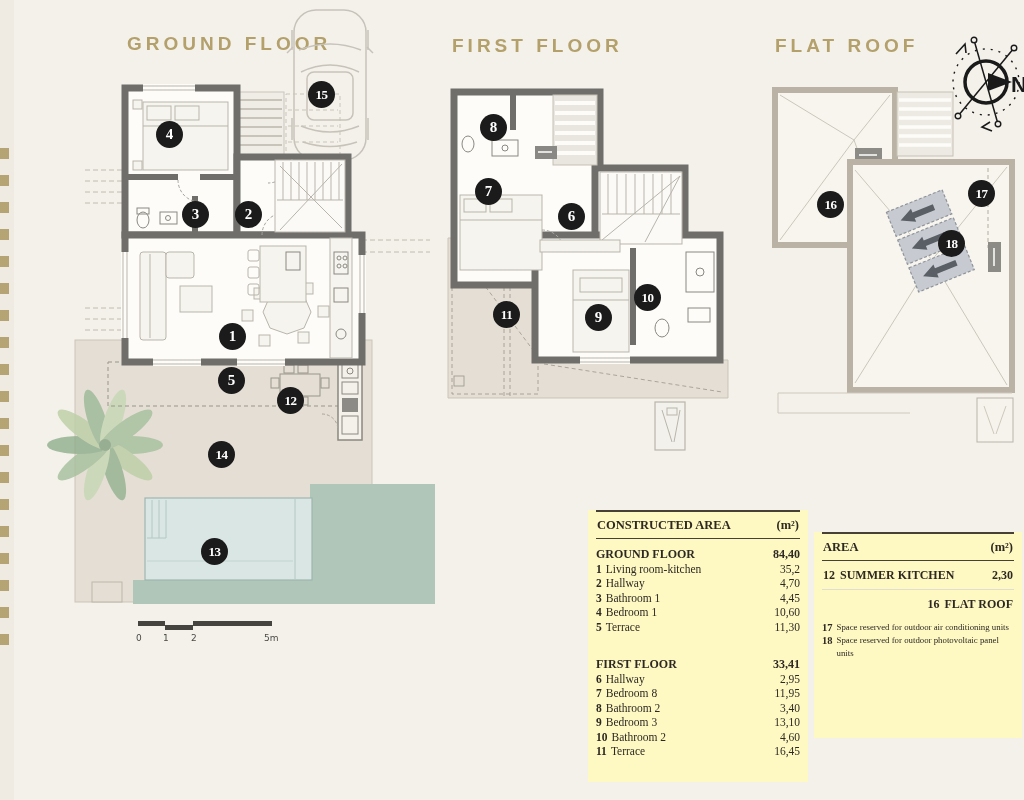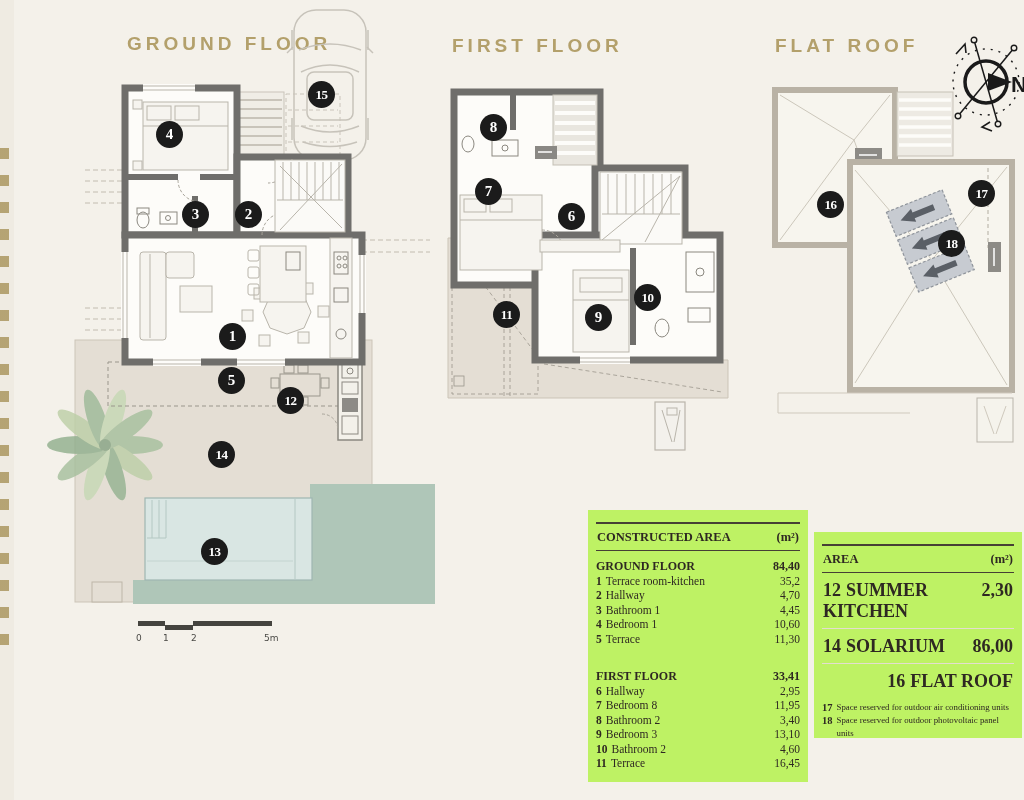--- a/index.html
+++ b/index.html
@@ -12,30 +12,30 @@
     font-size:19px;letter-spacing:4px;color:#b3a06b;white-space:nowrap;}
   svg.plan{position:absolute;}
   .marker{position:absolute;width:27px;height:27px;border-radius:50%;background:#1b1b1b;color:#ffffff;
     display:flex;align-items:center;justify-content:center;font-weight:700;font-size:15px;z-index:5;}
   .marker.two{font-size:13px;letter-spacing:-0.5px;}
   
   .scalebar{position:absolute;left:138px;top:621px;width:140px;height:26px;}
   .scalebar .seg{position:absolute;background:#45443f;height:5px;}
   .scalebar .lab{position:absolute;top:12px;font-family:"DejaVu Sans",sans-serif;font-size:9px;color:#4a4a46;}
   
-  .tbl{position:absolute;background:#bef264;padding:12px 8px;box-sizing:border-box;color:#2e2822;}
+  .tbl{position:absolute;background:#fef9c3;padding:0 8px;box-sizing:border-box;color:#2e2822;}
   .tbl-head{display:flex;justify-content:space-between;border-top:2px solid #464035;
     border-bottom:1.5px solid #464035;padding:6px 1px 5px;font-weight:700;font-size:12.5px;}
   .grp{margin-top:8px;}
   .grp2{margin-top:23px;}
   .row{display:flex;justify-content:space-between;font-size:11.5px;line-height:14.5px;}
   .row .lbl{display:flex;}
   .row .num{font-weight:700;margin-right:4px;}
   .row.total{font-weight:700;font-size:12px;}
-  .arow{display:flex;justify-content:space-between;font-weight:700;font-size:18px;
+  .arow{display:flex;justify-content:space-between;font-weight:700;font-size:12px;
     padding:7px 1px 6px;border-bottom:1px solid #e3ddd0;}
   .arow.noline{border-bottom:none;justify-content:flex-end;}
   .arow .num{margin-right:5px;}
   .note{display:flex;font-size:8.8px;line-height:13px;}
   .note .num{font-weight:700;font-size:10.5px;margin-right:4px;}
   .notes{margin-top:3px;}
 </style>
 </head>
 <body>
 
@@ -450,21 +450,21 @@
       <span>(m²)</span>
     </div>
     <div class="grp">
       <div class="row total">
         <span>GROUND FLOOR</span>
         <span>84,40</span>
       </div>
       <div class="row">
         <span class="lbl">
             <span class="num">1</span>
-            <span>Terrace room-kitchen</span>
+            <span>Living room-kitchen</span>
           </span>
         <span>35,2</span>
       </div>
       <div class="row">
         <span class="lbl">
             <span class="num">2</span>
             <span>Hallway</span>
           </span>
         <span>4,70</span>
       </div>
@@ -542,24 +542,20 @@
 
   <div class="tbl" style="left:814px;top:532px;width:208px;height:206px">
     <div class="tbl-head">
       <span>AREA</span>
       <span>(m²)</span>
     </div>
     <div class="arow">
       <span><span class="num">12</span><span>SUMMER KITCHEN</span></span>
       <span>2,30</span>
     </div>
-    <div class="arow">
-      <span><span class="num">14</span><span>SOLARIUM</span></span>
-      <span>86,00</span>
-    </div>
     <div class="arow noline">
       <span><span class="num">16</span><span>FLAT ROOF</span></span>
       <span></span>
     </div>
     <div class="notes">
       <div class="note">
         <span class="num">17</span>
         <span>Space reserved for outdoor air conditioning units</span>
       </div>
       <div class="note">

